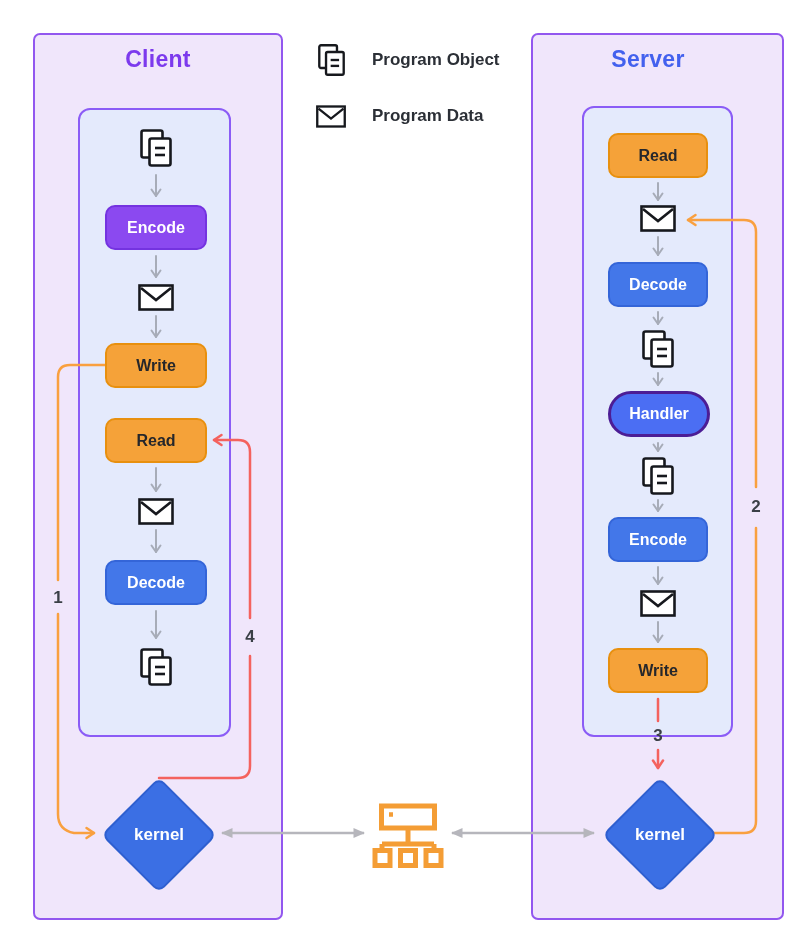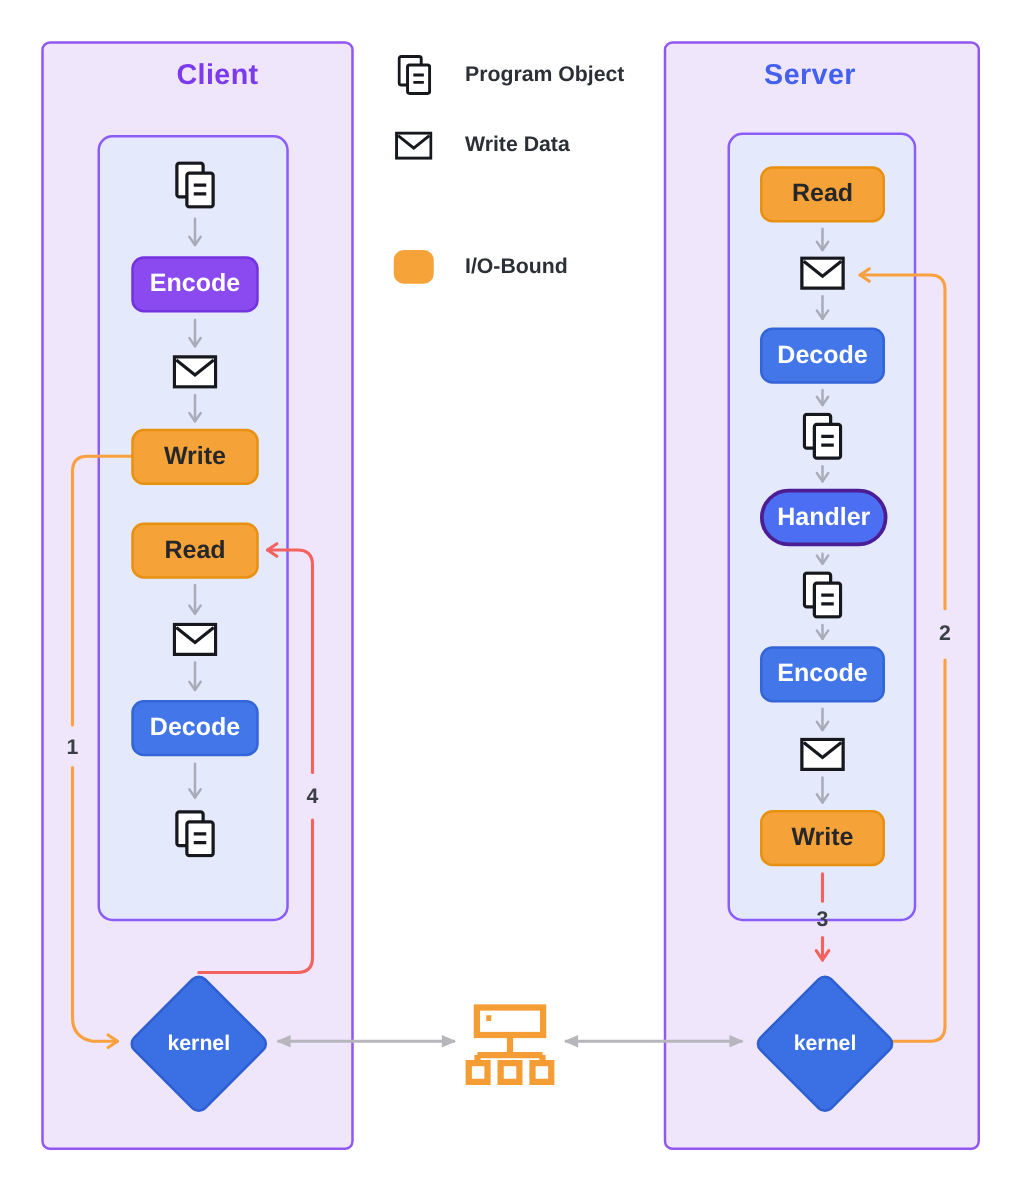--- a/index.html
+++ b/index.html
@@ -7,21 +7,21 @@
 
   .panel{position:absolute;box-sizing:border-box;border:2.5px solid #9257ef;background:#f0e6fb;border-radius:7px;z-index:0;}
   .inner{position:absolute;box-sizing:border-box;border:2.5px solid #8b5cf6;background:#e4eafc;border-radius:12px;z-index:1;}
   .panel-title{position:absolute;font-weight:bold;font-size:23px;text-align:center;z-index:3;letter-spacing:.3px;}
   .t-client{color:#7c3aed;}
   .t-server{color:#4361ee;}
 
   svg.overlay{position:absolute;left:0;top:0;z-index:2;pointer-events:none;}
 
   .node{position:absolute;display:flex;align-items:center;justify-content:center;
-        font-weight:bold;font-size:20px;border-radius:10px;box-sizing:border-box;z-index:3;}
+        font-weight:bold;font-size:16px;border-radius:10px;box-sizing:border-box;z-index:3;}
   .n-orange{background:#f5a239;border:2px solid #e8900f;color:#26272b;}
   .n-blue{background:#4377e9;border:2px solid #3465d8;color:#ffffff;}
   .n-purple{background:#8b49f0;border:2px solid #7433e0;color:#ffffff;}
   .n-pill{background:#4b6ef3;border:3px solid #4c1d95;color:#ffffff;border-radius:24px;}
 
   .diamond{position:absolute;width:78px;height:78px;background:#3b6fe4;border:2px solid #2e5fd0;
            border-radius:8px;transform:rotate(45deg);display:flex;align-items:center;justify-content:center;z-index:3;}
   .diamond span{transform:rotate(-45deg);color:#fff;font-weight:bold;font-size:17px;}
 
   .icon-abs{position:absolute;z-index:3;line-height:0;}
@@ -38,21 +38,21 @@
 </head>
 <body>
 
 <div id="canvas">
 
   <div class="panel" style="left:33px;top:33px;width:250px;height:887px;"></div>
   <div class="inner" style="left:78px;top:108px;width:153px;height:629px;"></div>
   <div class="panel" style="left:531px;top:33px;width:253px;height:887px;"></div>
   <div class="inner" style="left:582px;top:106px;width:151px;height:631px;"></div>
 
-  <div class="panel-title t-client" style="left:33px;top:46px;width:250px;padding-left:16px;">Client</div>
+  <div class="panel-title t-client" style="left:33px;top:46px;width:250px;">Client</div>
   <div class="panel-title t-server" style="left:510px;top:46px;width:276px;">Server</div>
 
   <svg class="overlay" width="809" height="947" viewBox="0 0 809 947">
     <defs>
       <marker id="chev-flow" markerUnits="userSpaceOnUse" markerWidth="14" markerHeight="14" refX="9" refY="6.5" orient="auto">
         <path d="M2.5,2 L9,6.5 L2.5,11" fill="none" stroke="#a7acb8" stroke-width="2" stroke-linecap="round" stroke-linejoin="round"></path>
       </marker>
       <marker id="chev-orange" markerUnits="userSpaceOnUse" markerWidth="16" markerHeight="16" refX="10.5" refY="7.5" orient="auto">
         <path d="M3,2.5 L10.5,7.5 L3,12.5" fill="none" stroke="#f9a03f" stroke-width="2.5" stroke-linecap="round" stroke-linejoin="round"></path>
       </marker>
@@ -201,27 +201,21 @@
     </span>
     <span class="legend-label">Program Object</span>
   </div>
   <div class="legend-row" style="top:100px;">
     <span class="legend-icon">
       <svg width="30" height="23" viewBox="0 0 36 27">
           <rect x="1.5" y="1.5" width="33" height="24" fill="#fff" stroke="#16181d" stroke-width="2.8"></rect>
           <path d="M3,4 L18,16 L33,4" fill="none" stroke="#16181d" stroke-width="2.8"></path>
         </svg>
     </span>
-    <span class="legend-label">Write Data</span>
-  </div>
-  <div class="legend-row" style="top:197px;">
-    <span class="legend-icon">
-        <span class="swatch sw-orange"></span>
-      </span>
-    <span class="legend-label">I/O-Bound</span>
+    <span class="legend-label">Program Data</span>
   </div>
 
   <div class="step-label" style="left:49px;top:588px;">1</div>
   <div class="step-label" style="left:747px;top:497px;">2</div>
   <div class="step-label" style="left:649px;top:726px;">3</div>
   <div class="step-label" style="left:241px;top:627px;">4</div>
 
 </div>
 
 </body></html>

